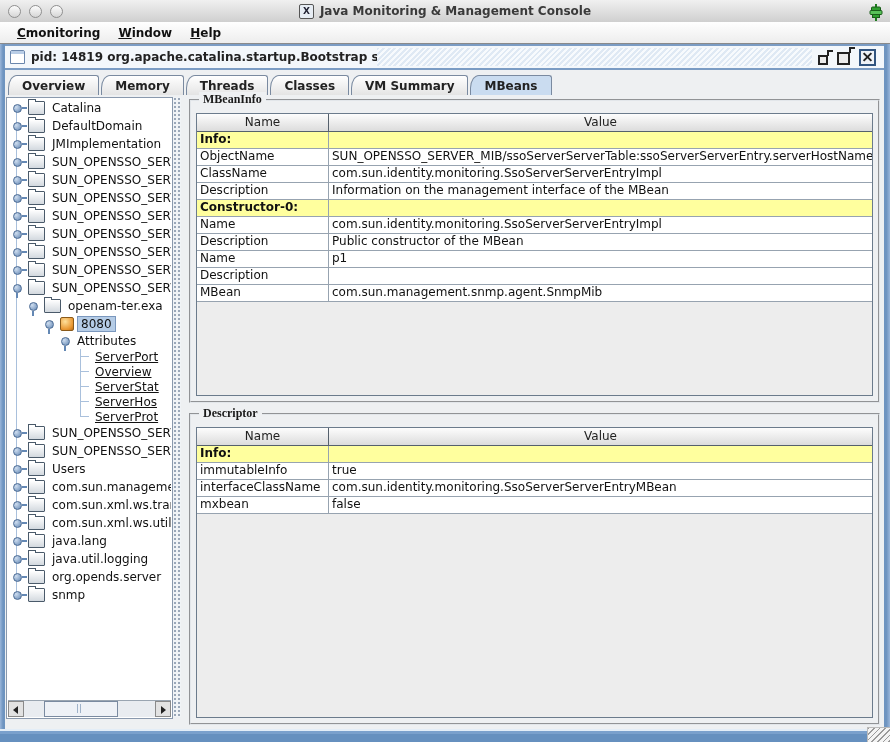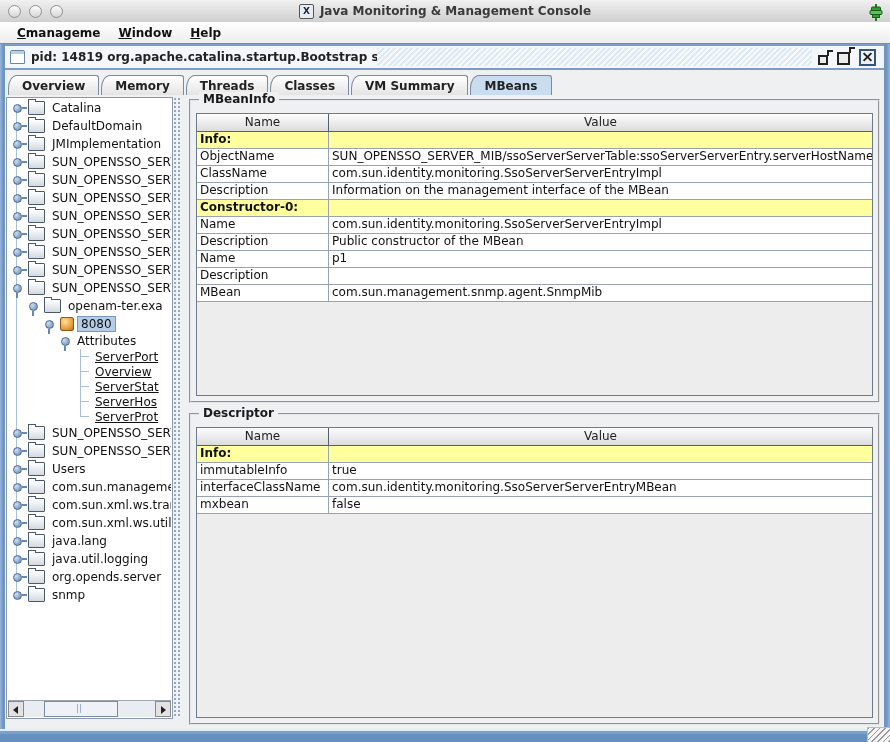--- a/index.html
+++ b/index.html
@@ -100,21 +100,21 @@
   .sb-thumb::after{content:"";position:absolute;left:32px;top:2px;width:6px;height:9px;
     background:repeating-linear-gradient(90deg,#9fb2c9 0 1px,transparent 1px 3px);}
   
   .splitter{position:absolute;left:168px;top:2px;width:8px;height:620px;background:#f0f3f6;
     background-image:radial-gradient(#9aa7b8 0.8px,transparent 0.9px);background-size:4px 4px;}
   
   .main{position:absolute;left:178px;top:0;right:0;height:634px;}
   .groupbox{position:absolute;left:6px;right:4px;border:2px groove #e2e6ea;}
   .gb-info{top:4px;height:300px;}
   .gb-desc{top:318px;height:308px;}
-  .gtitle{position:absolute;top:-9px;left:8px;background:#eef0f2;padding:0 4px;font-weight:bold;color:#1a1a1a;}
+  .gtitle{position:absolute;top:-9px;left:8px;background:#eef0f2;padding:0 4px;font-weight:bold;color:#1a1a1a;font-family:Liberation Serif, serif;}
   .scrollpane{position:absolute;left:5px;right:5px;top:12px;bottom:5px;background:#ededed;
     border:1px solid #6b7b8c;overflow:hidden;}
   .thead{display:grid;grid-template-columns:132px 1fr;height:17px;
     background:linear-gradient(#fdfdfd,#dcdcdc);border-bottom:1px solid #55606c;}
   .hcell{text-align:center;line-height:16px;color:#222;overflow:hidden;white-space:nowrap;}
   .hcell.first{border-right:1px solid #55606c;}
   .trow{display:grid;grid-template-columns:132px 1fr;height:16px;background:#fff;border-bottom:1px solid #97a3b0;}
   .cell{padding:0 3px;line-height:15px;white-space:nowrap;overflow:hidden;}
   .cell.name{border-right:1px solid #97a3b0;}
   .trow.category .cell{background:#ffff9e;}
@@ -130,21 +130,21 @@
     <span class="light"></span>
   </div>
   <div class="mactitle">
     <span class="app-icon">X</span>
     <span>Java Monitoring &amp; Management Console</span>
   </div>
 </div>
 
 <div class="menubar">
 
-<span class="menu-item"><span class="mn">C</span><span>manageme</span></span>
+<span class="menu-item"><span class="mn">C</span><span>monitoring</span></span>
     <span class="menu-item"><span class="mn">W</span><span>indow</span></span>
     <span class="menu-item"><span class="mn">H</span><span>elp</span></span>
   </div>
 
 <div class="edge-l"></div>
 <div class="edge-r"></div>
 
 <div class="frame-titlebar">
   <div class="ftb-texture"></div>
   <span class="frame-icon"></span>

